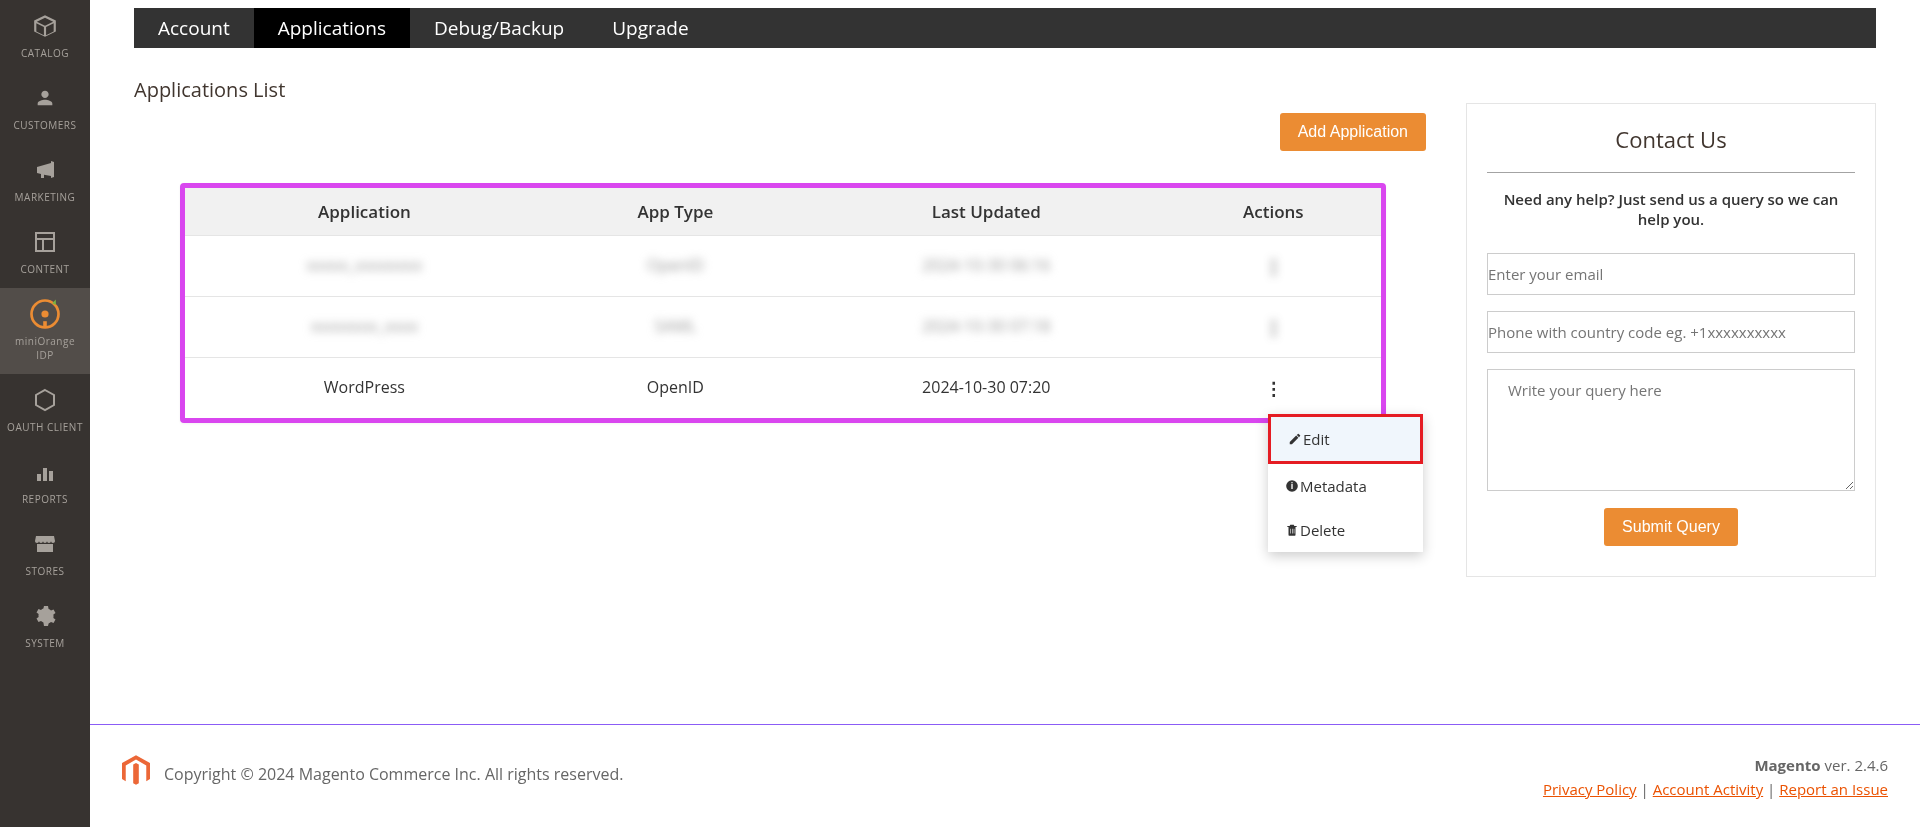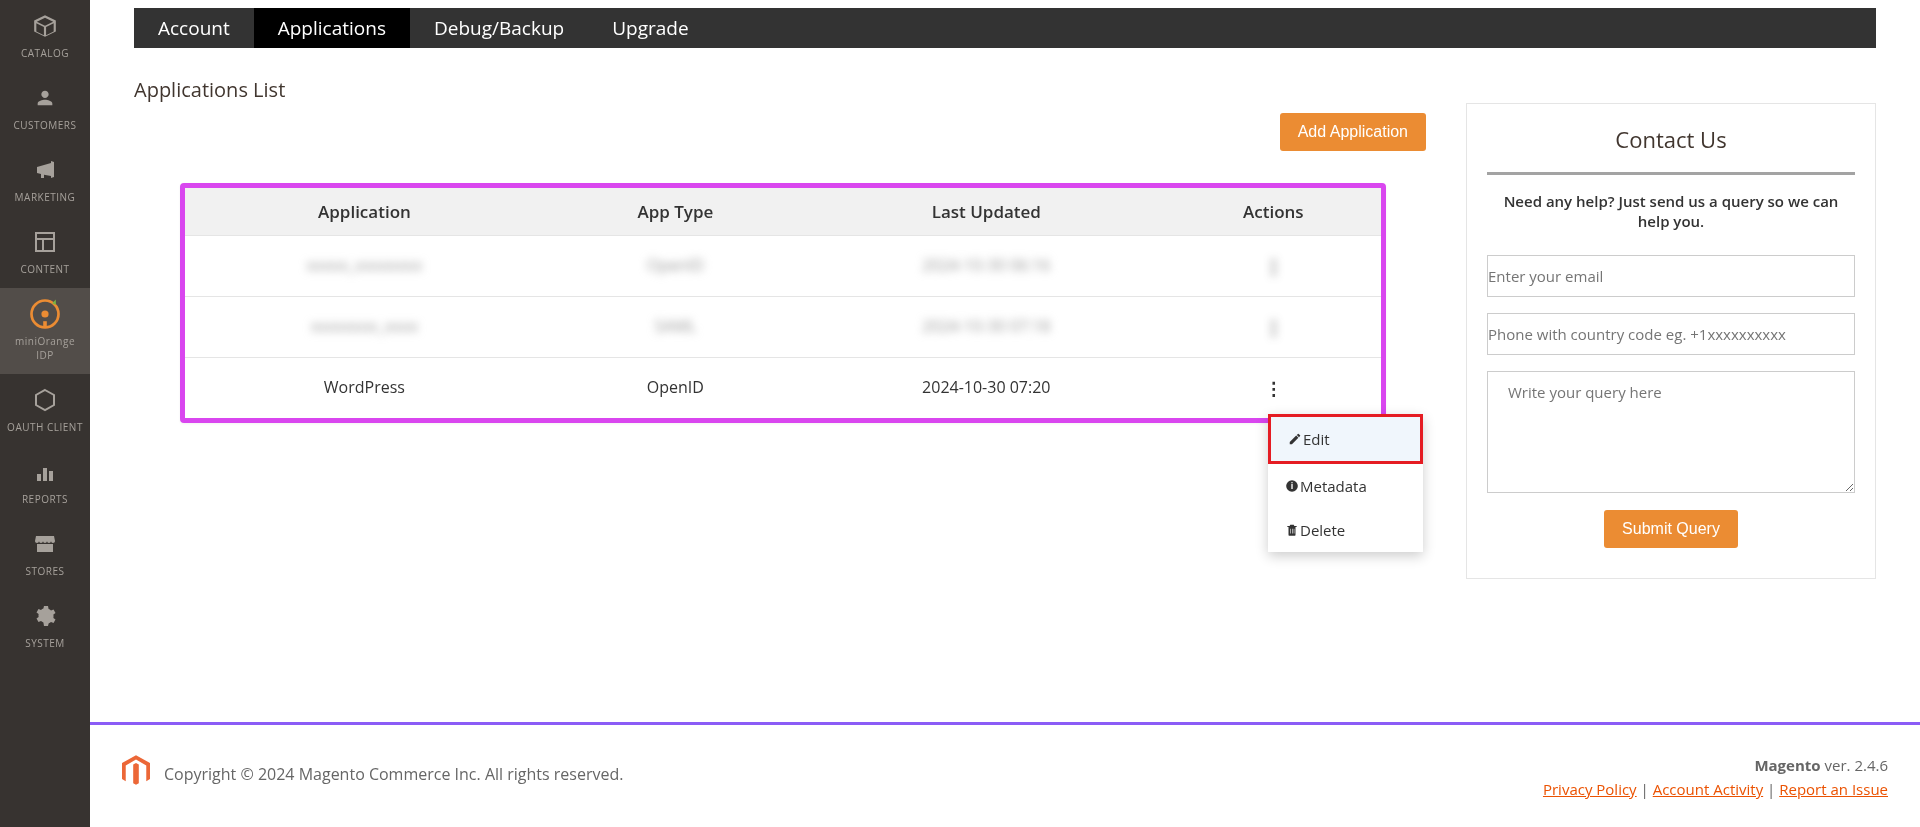--- a/index.html
+++ b/index.html
@@ -180,21 +180,21 @@
       border: 1px solid #e5e5e5;
       padding: 20px 20px 30px 20px;
       margin-top: -10px;
     }
     .contact-title {
       text-align: center;
       font-size: 22px;
       font-weight: 400;
       color: #41362f;
       padding-bottom: 18px;
-      border-bottom: 3px solid #a3a3a3;
+      border-bottom: 1px solid #a3a3a3;
     }
     .contact-subtitle {
       text-align: center;
       font-size: 15px;
       font-weight: 600;
       color: #333;
       margin-top: 16px;
       margin-bottom: 24px;
     }
     .form-input {
@@ -217,21 +217,21 @@
     }
     .submit-row {
       text-align: center;
     }
     .footer {
       position: fixed;
       bottom: 0;
       left: 90px;
       right: 0;
       background: #fff;
-      border-top: 3px solid #8b5cf6;
+      border-top: 1px solid #8b5cf6;
       padding: 30px 32px 28px 32px;
       display: flex;
       justify-content: space-between;
       align-items: flex-start;
     }
     .footer-left {
       display: flex;
       align-items: center;
       gap: 14px;
       color: #666;

